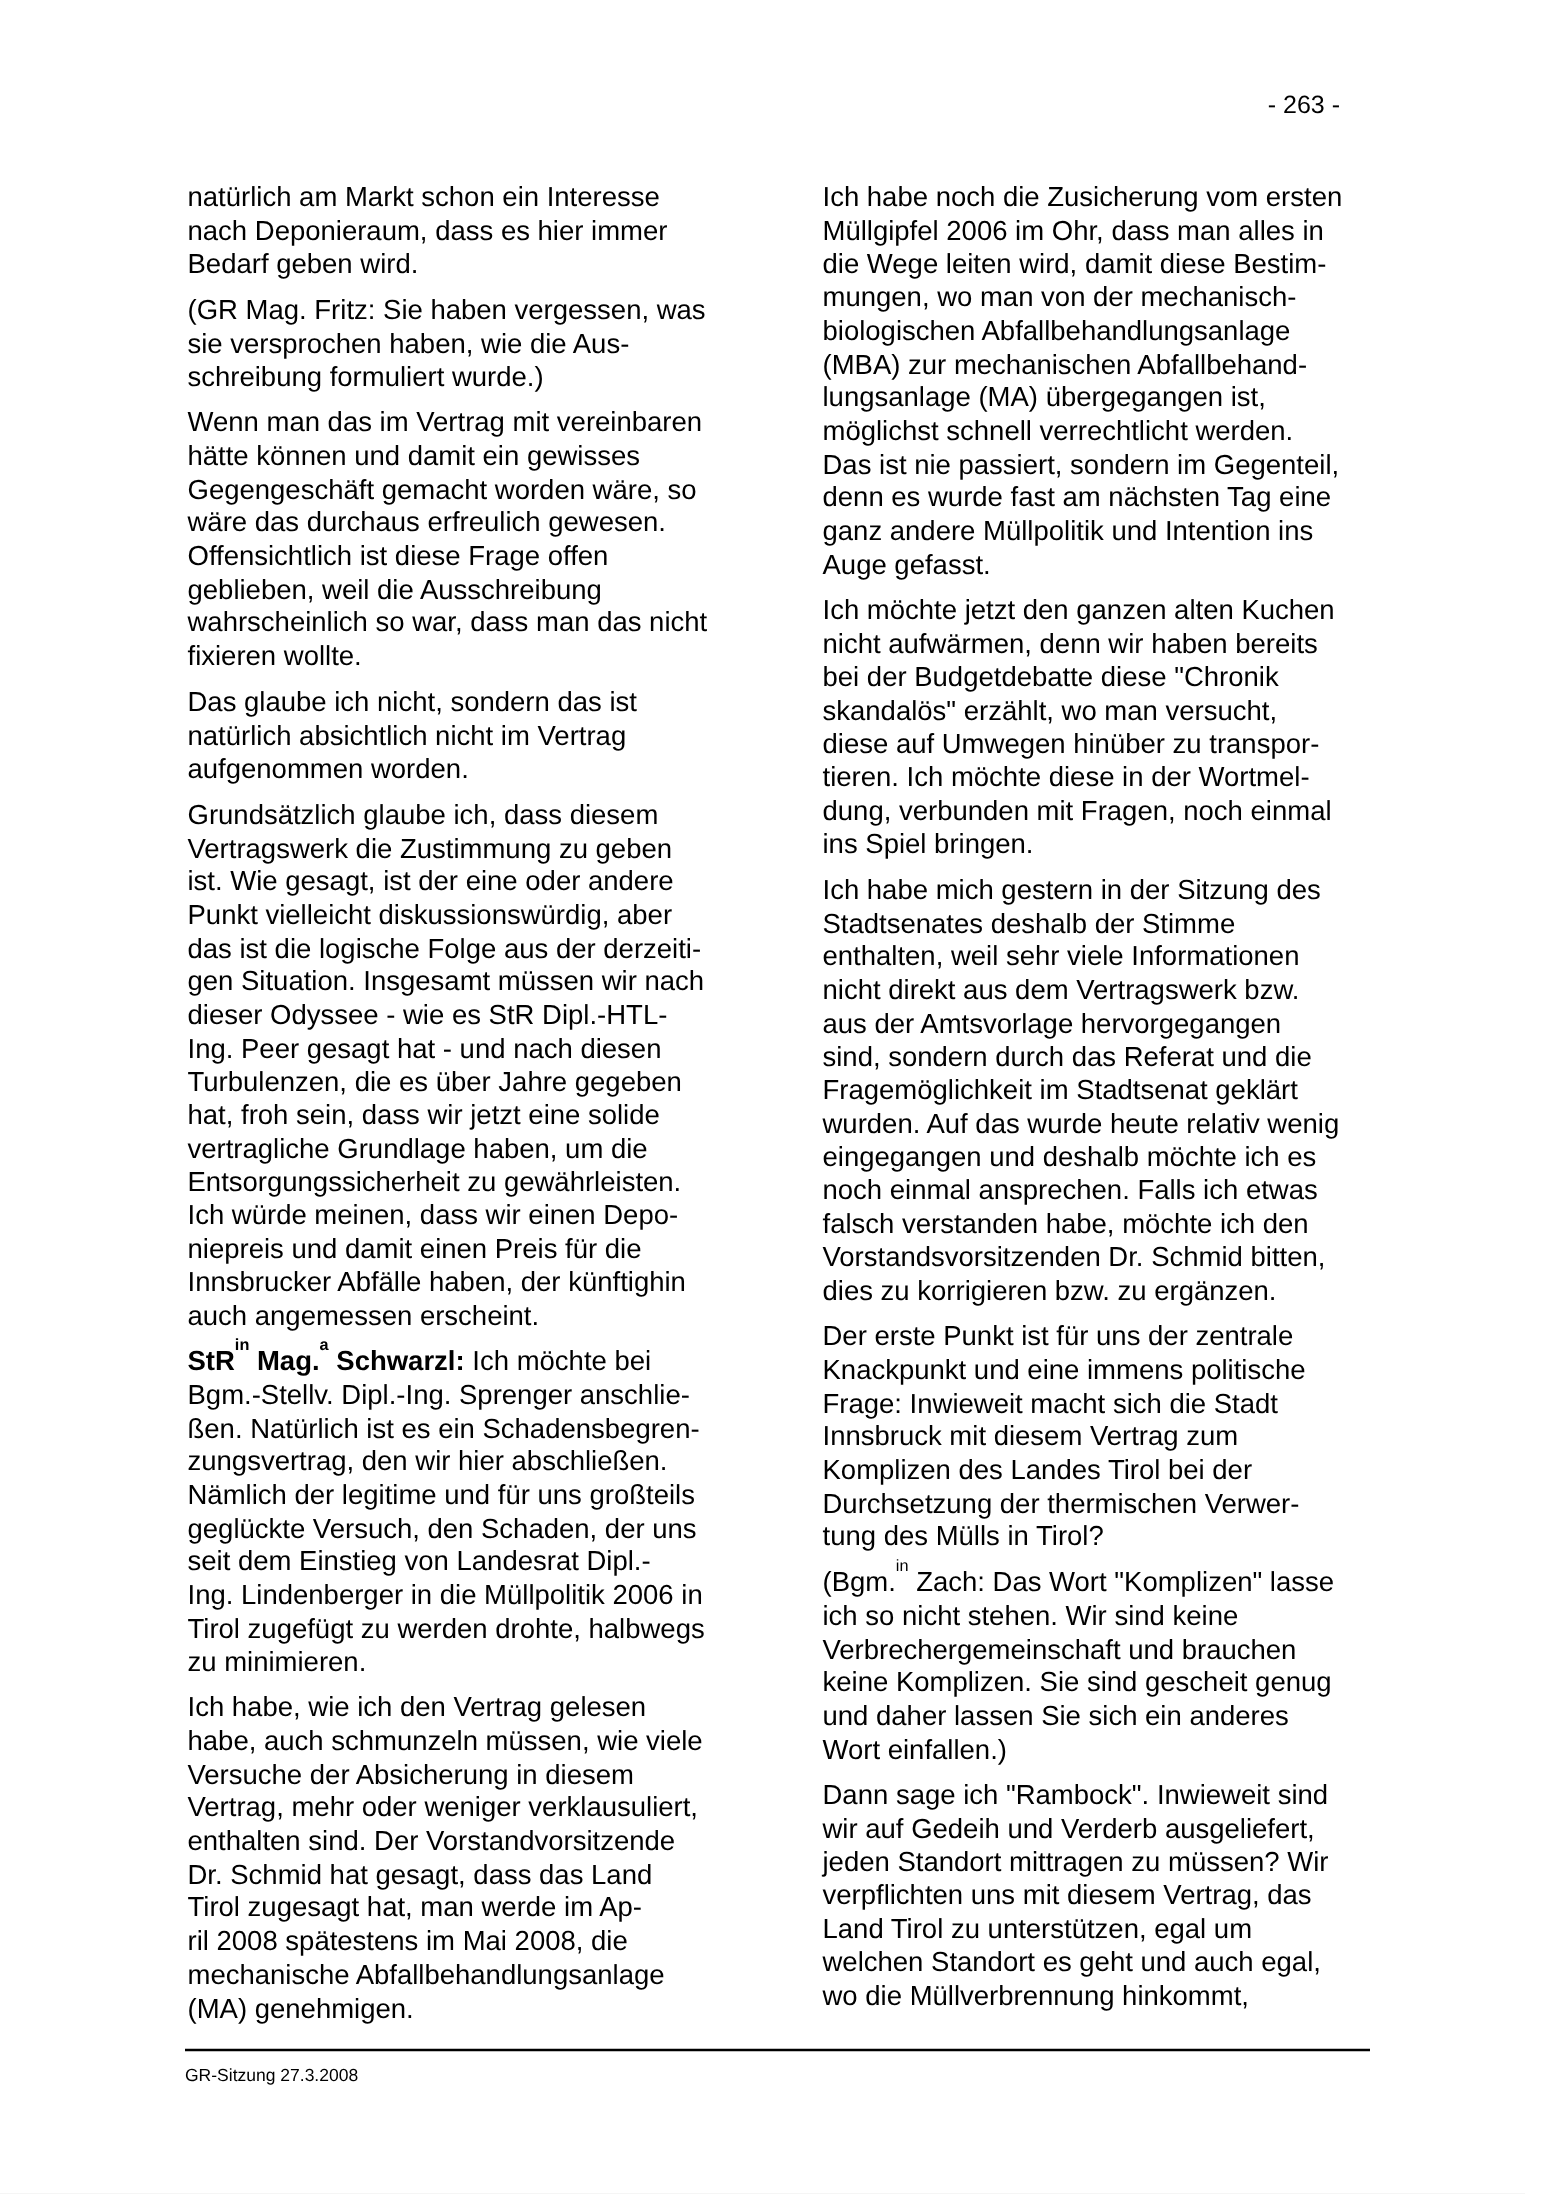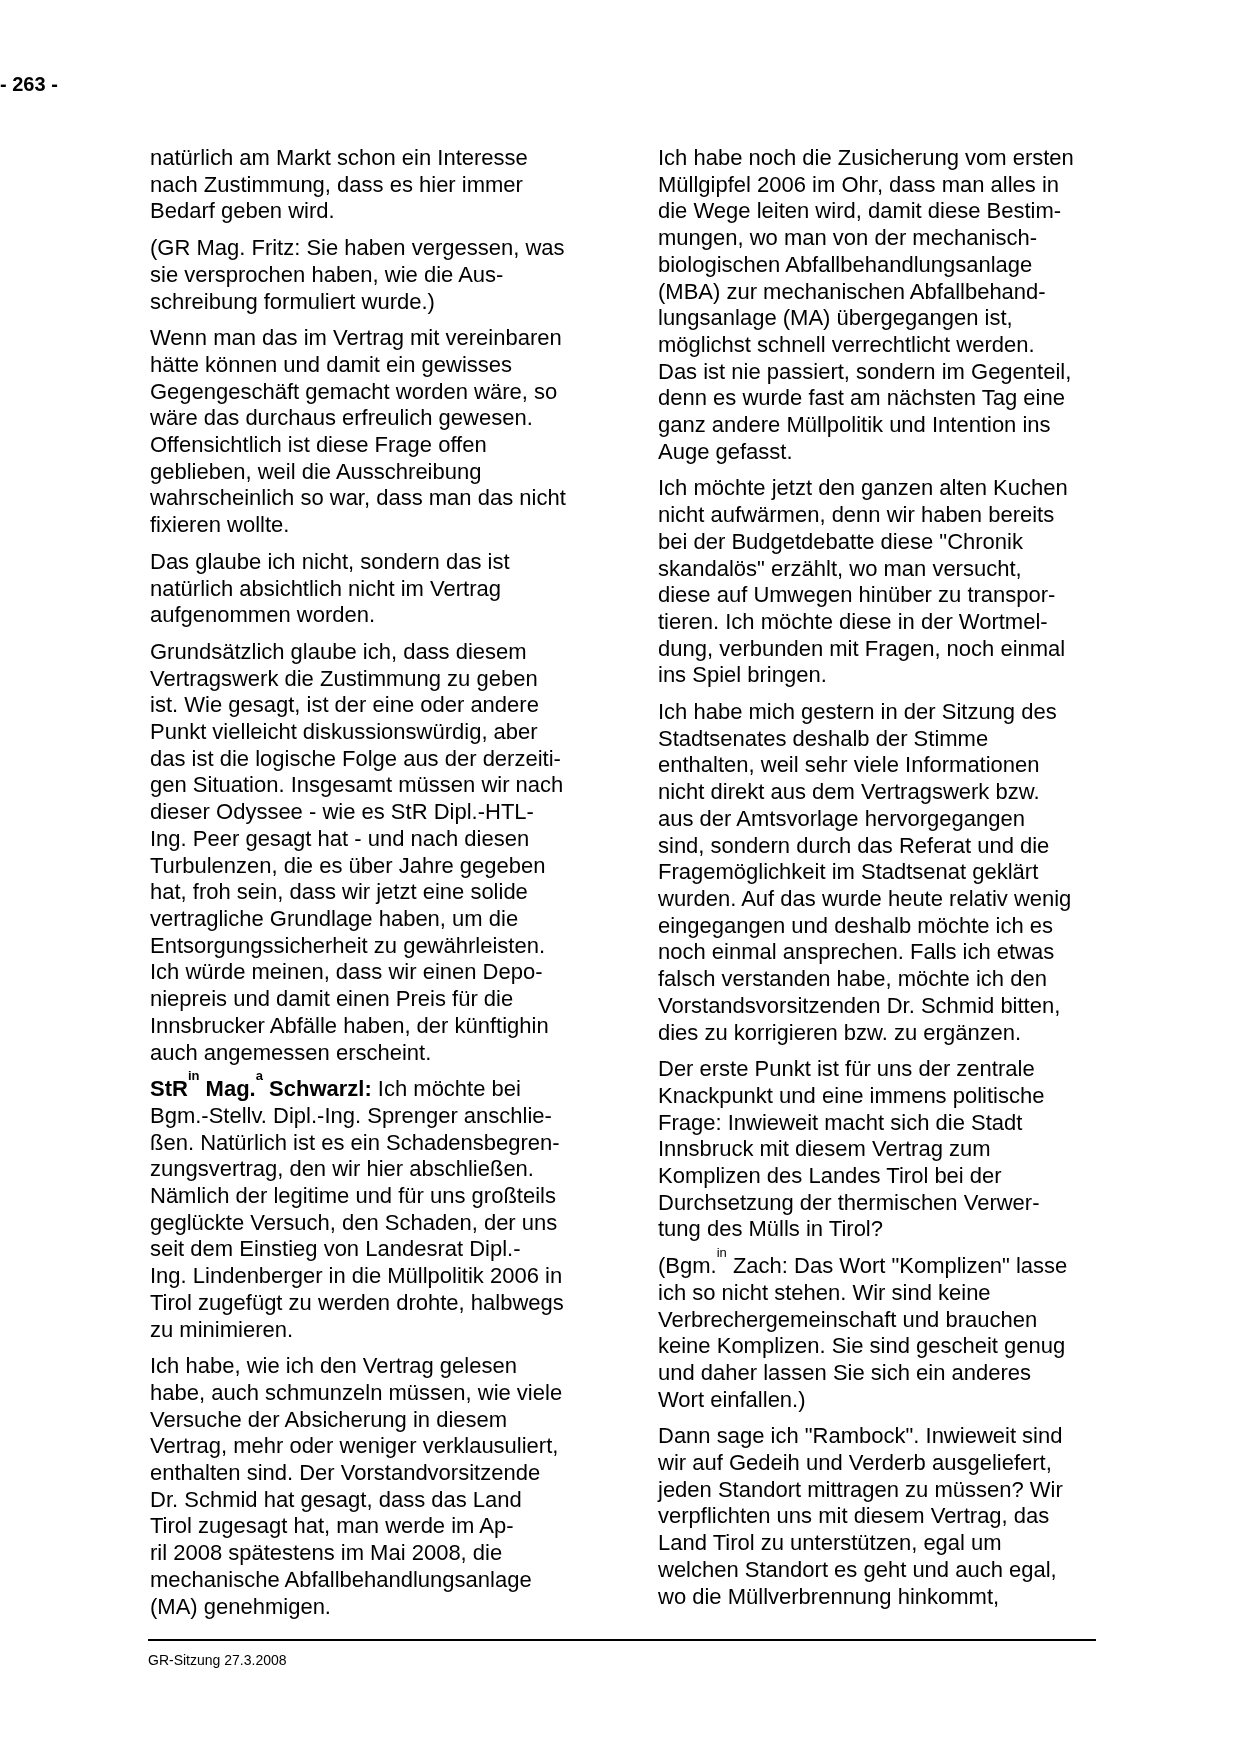--- a/index.html
+++ b/index.html
@@ -10,24 +10,23 @@
     background: #ffffff;
     font-family: "Liberation Sans", sans-serif;
     color: #000000;
     overflow: hidden;
   }
   .page-header {
     position: absolute;
     top: 72px;
     left: 0;
     width: 1072px;
-    text-align: left;
+    text-align: right;
     font-size: 20px;
     line-height: 24px;
-    font-weight: bold;
   }
   .col {
     position: absolute;
     top: 145px;
     font-size: 22px;
     line-height: 26.7px;
     letter-spacing: 0;
   }
   .col-left  { left: 150px; width: 452px; }
   .col-right { left: 658px; width: 456px; }
@@ -60,21 +59,21 @@
 </style>
 </head>
 <body>
 
 <div class="page">
 
   <div class="page-header">- 263 -</div>
 
   <div class="col col-left">
     <p class="para">natürlich am Markt schon ein Interesse
-nach Zustimmung, dass es hier immer
+nach Deponieraum, dass es hier immer
 Bedarf geben wird.</p>
     <p class="para">(GR Mag. Fritz: Sie haben vergessen, was
 sie versprochen haben, wie die Aus-
 schreibung formuliert wurde.)</p>
     <p class="para">Wenn man das im Vertrag mit vereinbaren
 hätte können und damit ein gewisses
 Gegengeschäft gemacht worden wäre, so
 wäre das durchaus erfreulich gewesen.
 Offensichtlich ist diese Frage offen
 geblieben, weil die Ausschreibung

